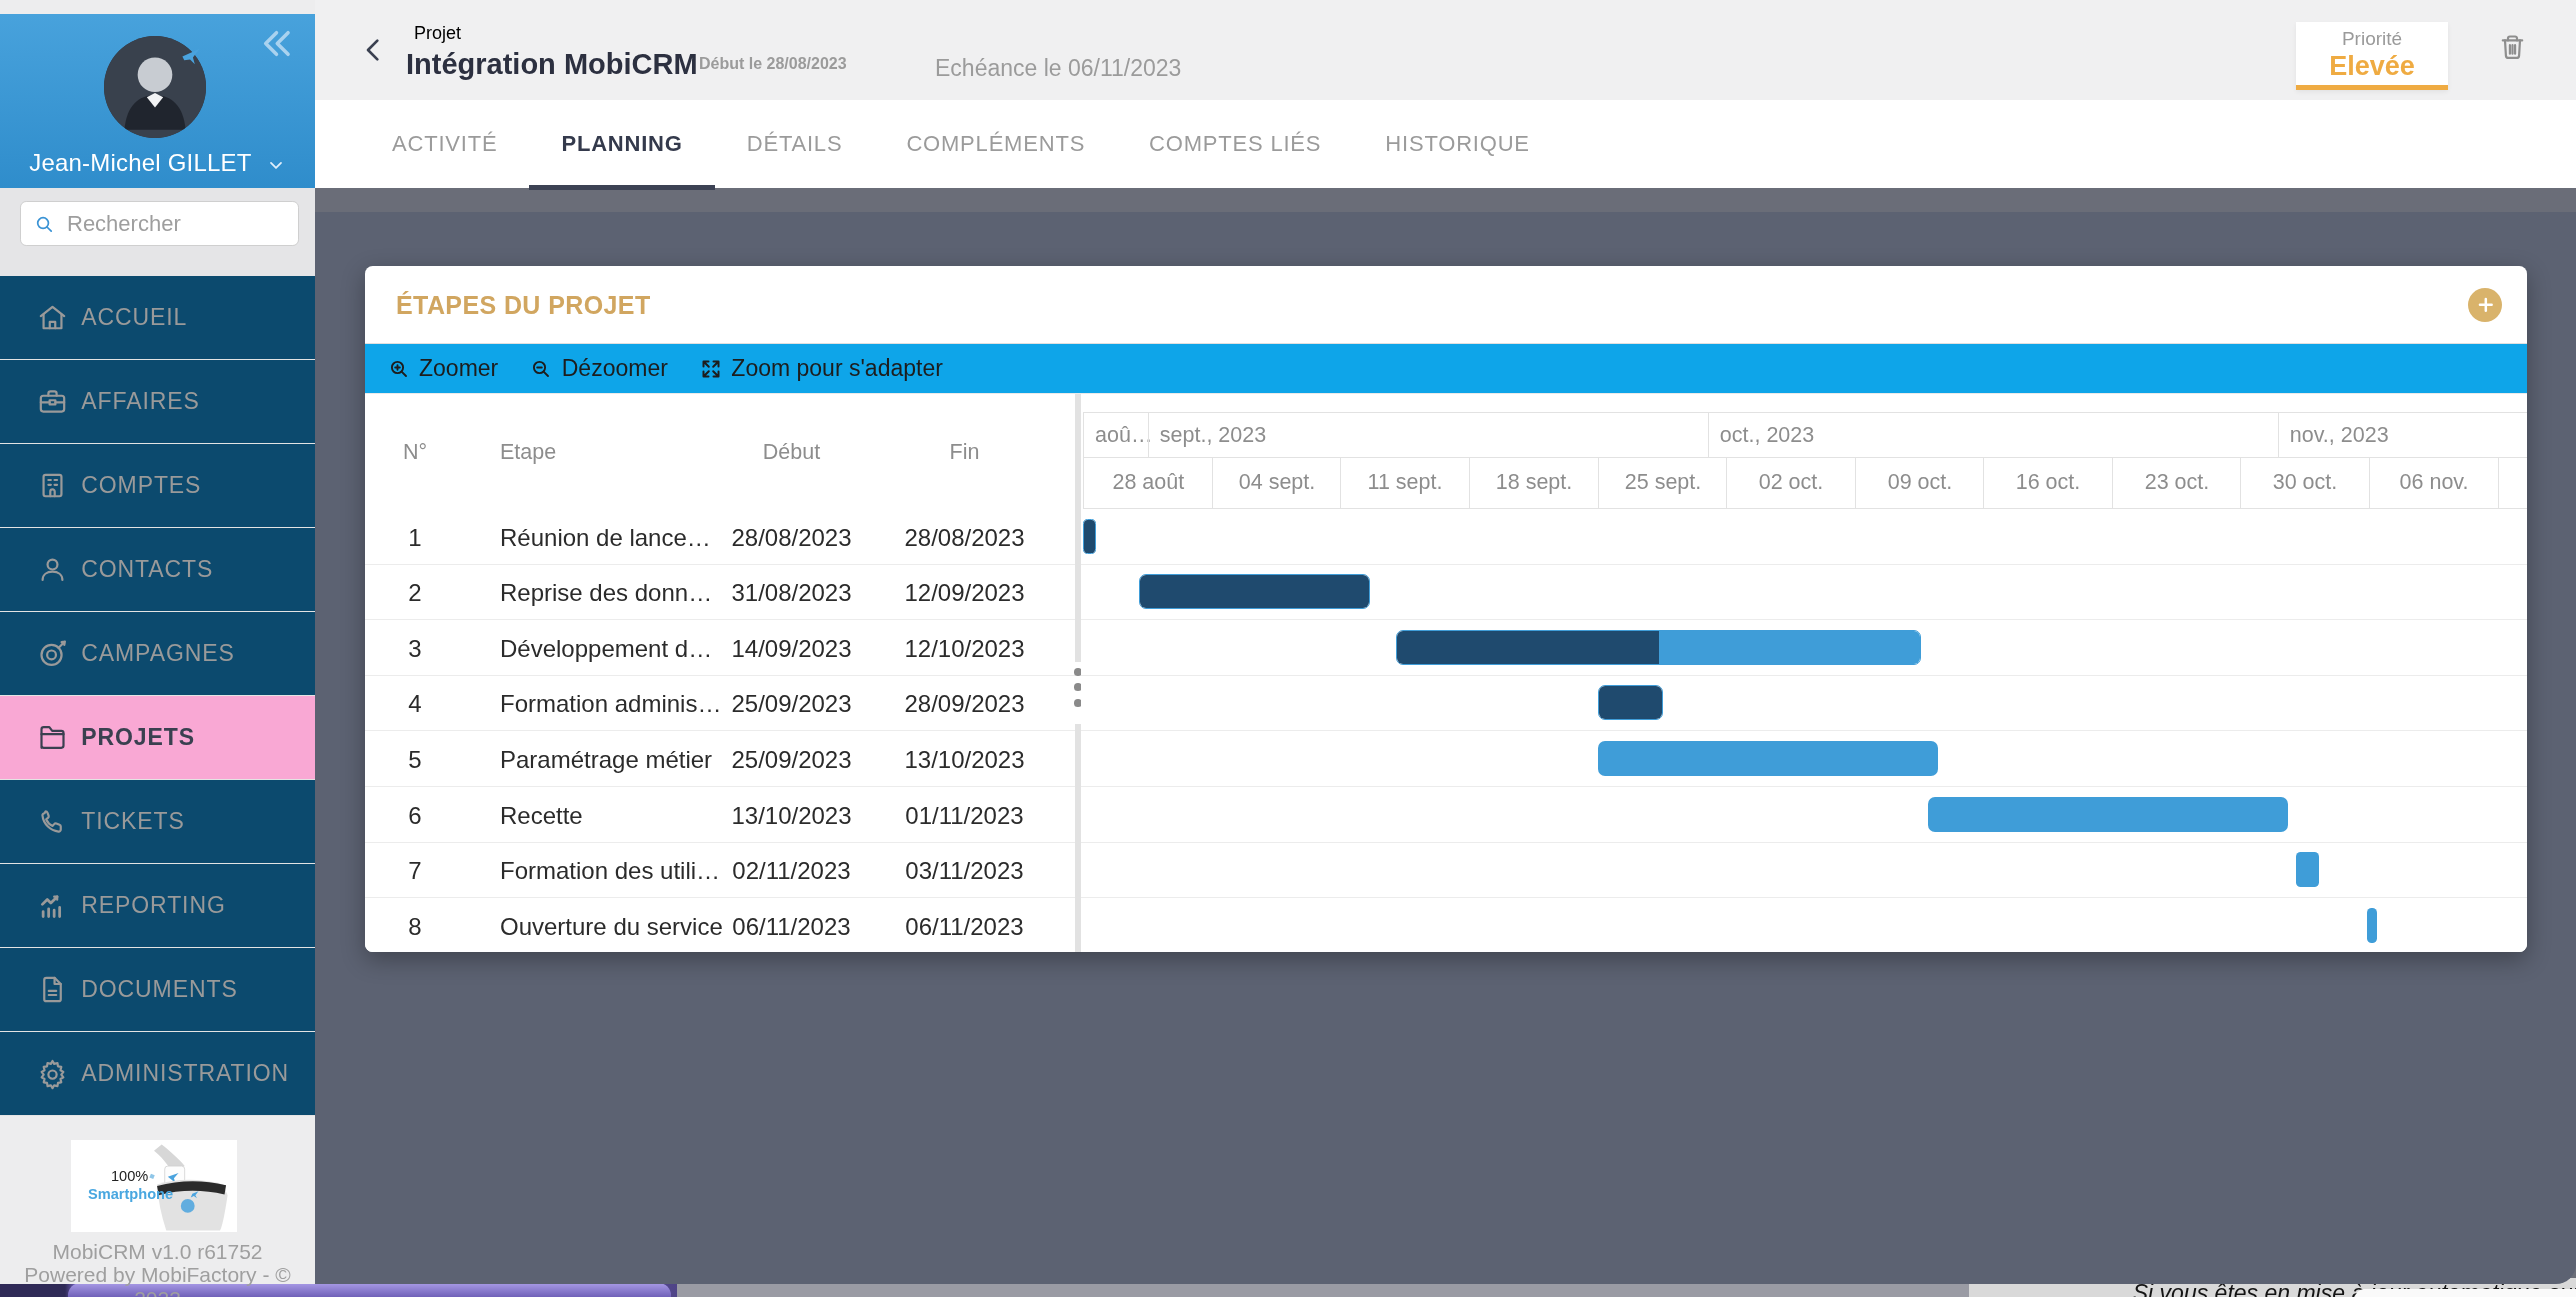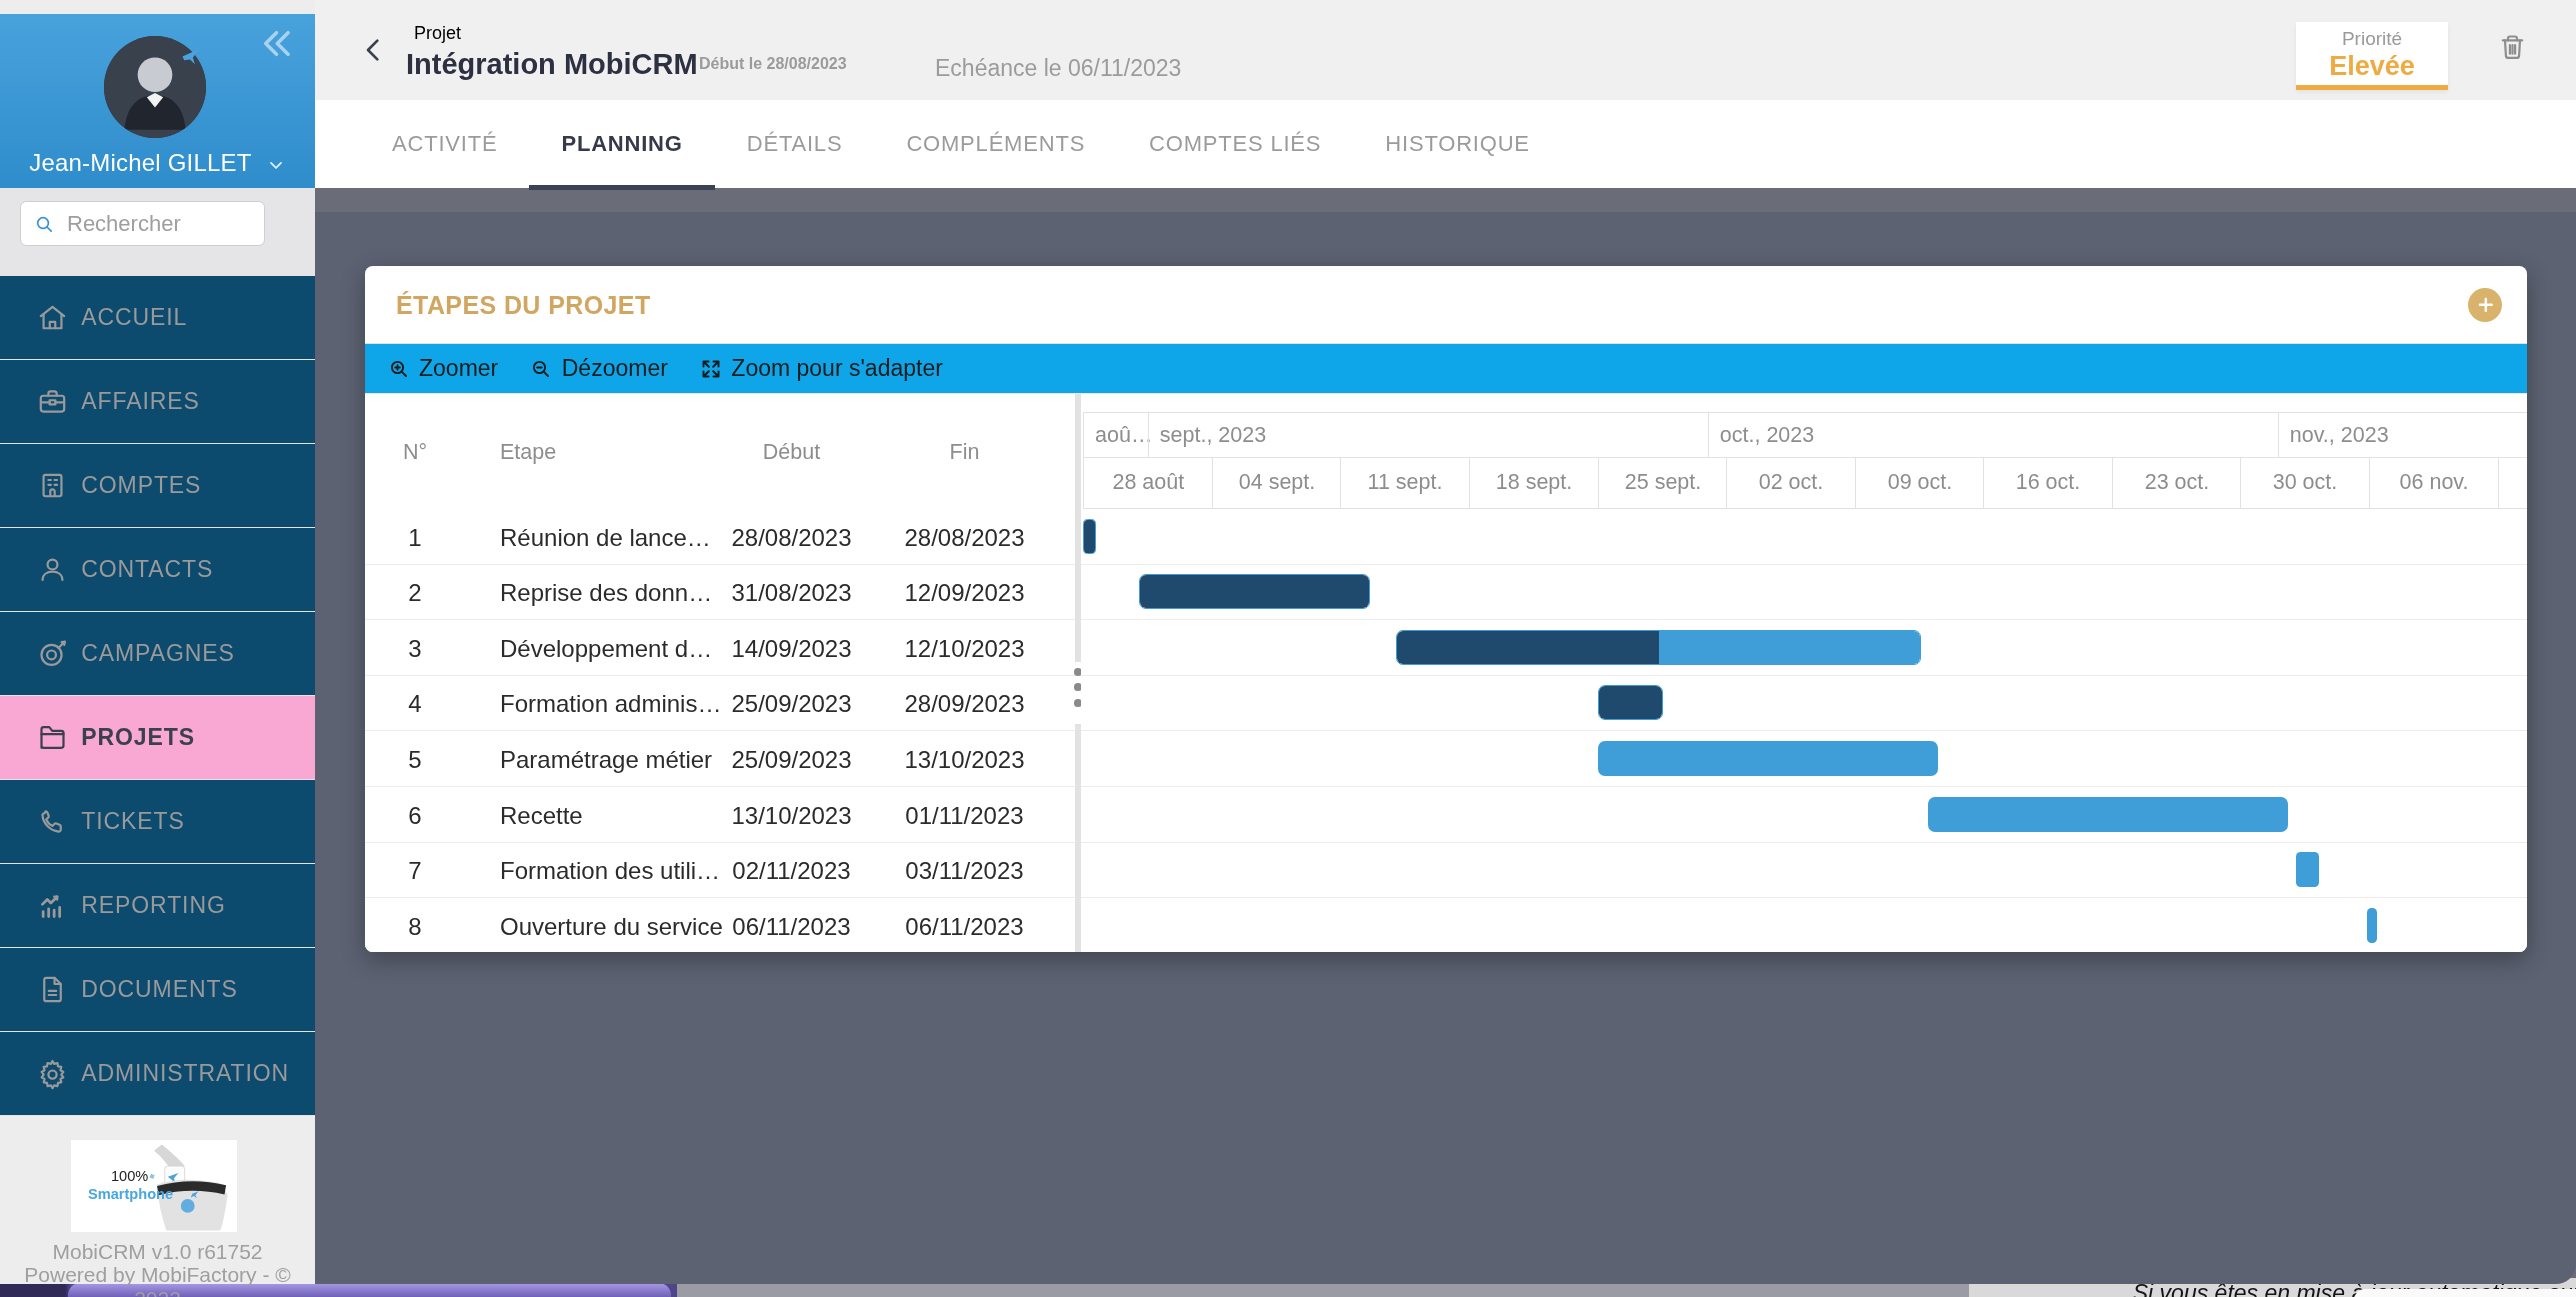--- a/index.html
+++ b/index.html
@@ -18,21 +18,21 @@
   .sidebar { position:absolute; left:0; top:0; width:315px; height:1284px; background:#ededee; z-index:5; }
   .profile { position:absolute; left:0; top:0; width:315px; height:188px; background:linear-gradient(180deg,var(--blue1),var(--blue2));margin-top:14px; }
   .collapse-btn { position:absolute; right:20px; top:10.8px; width:37px; height:37px; color:#a9d2ef; cursor:pointer; }
   .avatar { position:absolute; left:104px; top:21.5px; width:102px; height:102px; border-radius:50%; overflow:hidden; background:#2e3642; }
   .avatar svg { display:block; }
   .avatar-bird { position:absolute; left:178px; top:31px; width:26px; height:23px; }
   .uname { position:absolute; left:0; top:135px; width:315px; text-align:center; color:#fff; font-size:24px; letter-spacing:0.2px; }
   .uname .chev { display:inline-block; width:20px; height:20px; vertical-align:-3.8px; margin-left:7.7px; color:#dfeefb; }
 
   .search-band { position:absolute; left:0; top:188px; width:315px; height:88px; background:#e5e5e7; }
-  .search-box { position:absolute; left:20px; top:13px; width:245px; height:45px; background:#fff; border:0.8px solid #cfcfcf; border-radius:6.2px; }
+  .search-box { position:absolute; left:20px; top:13px; width:279px; height:45px; background:#fff; border:0.8px solid #cfcfcf; border-radius:6.2px; }
   .search-box .sicon { position:absolute; left:12.3px; top:10.8px; width:23px; height:23px; color:#3a93d5; }
   .search-box input { position:absolute; left:46px; top:0; width:227px; height:43px; border:none; outline:none; font-size:22px; color:#444; background:transparent; font-family:inherit; }
   .search-box input::placeholder { color:#9e9e9e; }
 
   .menu { position:absolute; left:0; top:276px; width:315px; background:#fff; }
   .mitem { position:relative; height:84px; border-bottom:0.8px solid #e4e4e4; display:flex; align-items:center; padding-left:36px; cursor:pointer; background:#0c4a6e; }
   .mitem .micon { width:33px; height:33px; color:#9a9a9a; flex:none; }
   .mitem .mlabel { margin-left:12.3px; font-size:23px; letter-spacing:0.9px; color:#9a9a9a; }
   .mitem.active { background:#f9a8d4; }
   .mitem.active .micon { color:#3a4050; }

